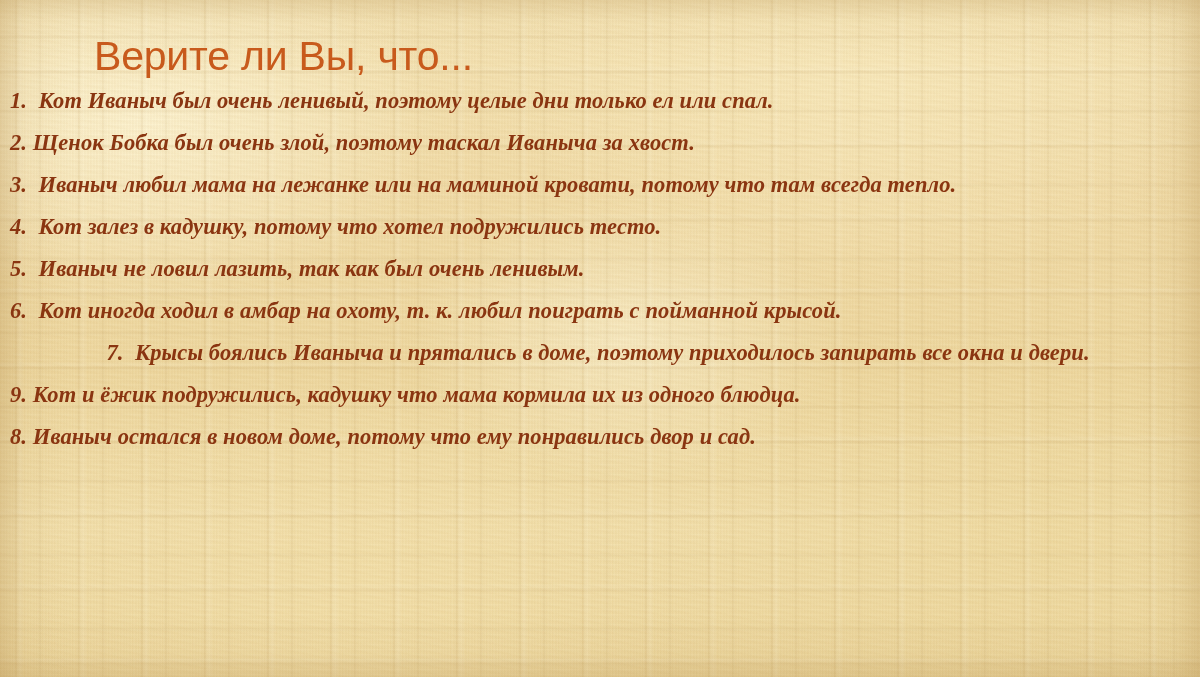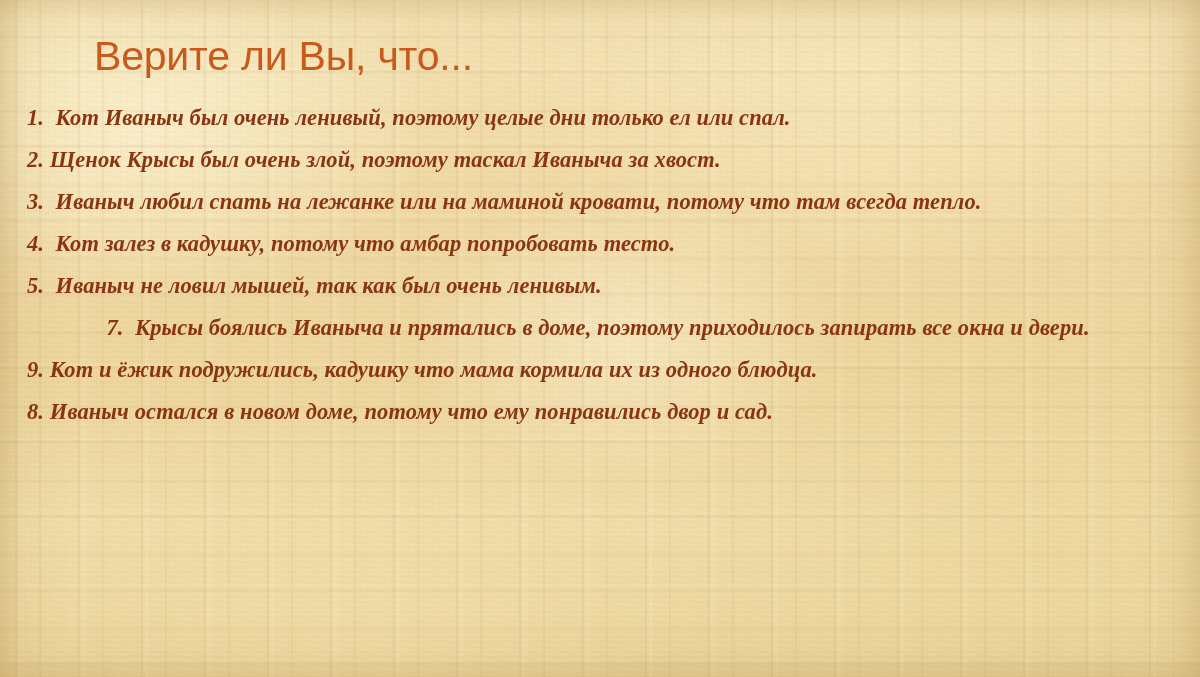--- a/index.html
+++ b/index.html
@@ -144,21 +144,21 @@
     color: #c85a1c;
     white-space: nowrap;
   }
 
   #facts-list {
     position: absolute;
     left: 0;
     right: 0;
     top: 86px;
     padding: 0 14px 0 10px;
-    margin: 17px;
+    margin: 0;
     list-style: none;
   }
 
   .fact-item {
     display: block;
     color: #8a3511;
     font-family: "Liberation Serif", serif;
     font-style: italic;
     font-weight: bold;
     font-size: 22.5px;
@@ -188,23 +188,24 @@
   <div class="tex tex-hband"></div>
   <div class="tex tex-diag"></div>
   <div class="tex tex-vig"></div>
 
   <div id="content">
 
     <div id="slide-title" style="color: rgb(200, 90, 28);">Верите ли Вы, что...</div>
 
     <ul id="facts-list">
         <li class="fact-item" style="color: rgb(138, 53, 17);"><span class="num">1.</span><span class="gap" style="white-space: pre;">  </span><span class="txt">Кот Иваныч был очень ленивый, поэтому целые дни только ел или спал.</span></li>
-        <li class="fact-item" style="color: rgb(138, 53, 17);"><span class="num">2.</span><span class="gap" style="white-space: pre;"> </span><span class="txt">Щенок Крысы был очень злой, поэтому таскал Иваныча за хвост.</span></li>
-        <li class="fact-item" style="color: rgb(138, 53, 17);"><span class="num">3.</span><span class="gap" style="white-space: pre;">  </span><span class="txt">Иваныч любил спать на лежанке или на маминой кровати, потому что там всегда тепло.</span></li>
-        <li class="fact-item" style="color: rgb(138, 53, 17);"><span class="num">4.</span><span class="gap" style="white-space: pre;">  </span><span class="txt">Кот залез в кадушку, потому что амбар попробовать тесто.</span></li>
-        <li class="fact-item" style="color: rgb(138, 53, 17);"><span class="num">5.</span><span class="gap" style="white-space: pre;">  </span><span class="txt">Иваныч не ловил мышей, так как был очень ленивым.</span></li>
+        <li class="fact-item" style="color: rgb(138, 53, 17);"><span class="num">2.</span><span class="gap" style="white-space: pre;"> </span><span class="txt">Щенок Бобка был очень злой, поэтому таскал Иваныча за хвост.</span></li>
+        <li class="fact-item" style="color: rgb(138, 53, 17);"><span class="num">3.</span><span class="gap" style="white-space: pre;">  </span><span class="txt">Иваныч любил мама на лежанке или на маминой кровати, потому что там всегда тепло.</span></li>
+        <li class="fact-item" style="color: rgb(138, 53, 17);"><span class="num">4.</span><span class="gap" style="white-space: pre;">  </span><span class="txt">Кот залез в кадушку, потому что хотел подружились тесто.</span></li>
+        <li class="fact-item" style="color: rgb(138, 53, 17);"><span class="num">5.</span><span class="gap" style="white-space: pre;">  </span><span class="txt">Иваныч не ловил лазить, так как был очень ленивым.</span></li>
+        <li class="fact-item" style="color: rgb(138, 53, 17);"><span class="num">6.</span><span class="gap" style="white-space: pre;">  </span><span class="txt">Кот иногда ходил в амбар на охоту, т. к. любил поиграть с пойманной крысой.</span></li>
         <li class="fact-item" style="color: rgb(138, 53, 17); text-align: center;"><span class="num">7.</span><span class="gap" style="white-space: pre;">  </span><span class="txt">Крысы боялись Иваныча и прятались в доме, поэтому приходилось запирать все окна и двери.</span></li>
         <li class="fact-item" style="color: rgb(138, 53, 17);"><span class="num">9.</span><span class="gap" style="white-space: pre;"> </span><span class="txt">Кот и ёжик подружились, кадушку что мама кормила их из одного блюдца.</span></li>
         <li class="fact-item" style="color: rgb(138, 53, 17);"><span class="num">8.</span><span class="gap" style="white-space: pre;"> </span><span class="txt">Иваныч остался в новом доме, потому что ему понравились двор и сад.</span></li>
       </ul>
 
   </div>
 </div>
 
 </body></html>

